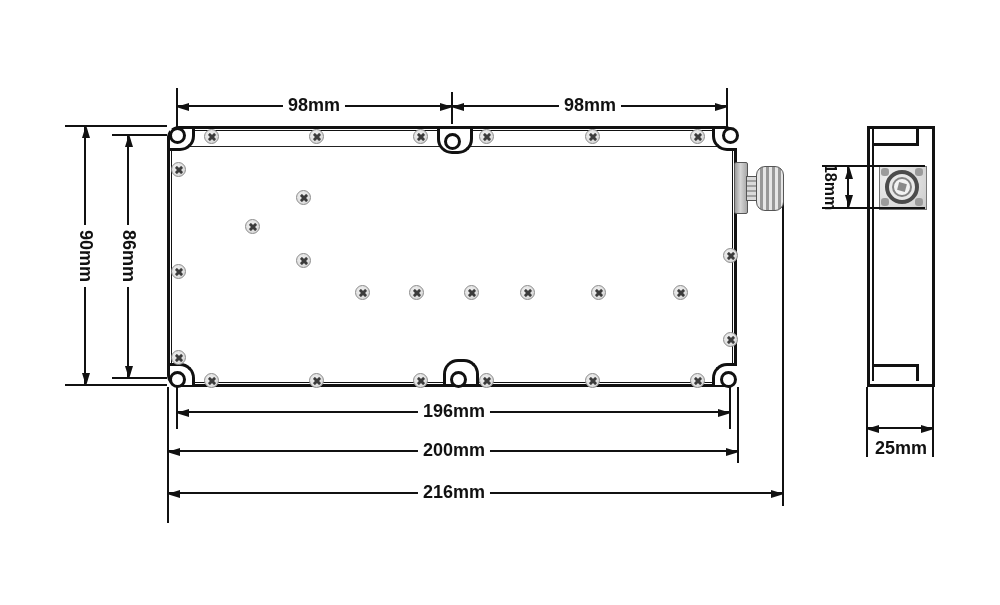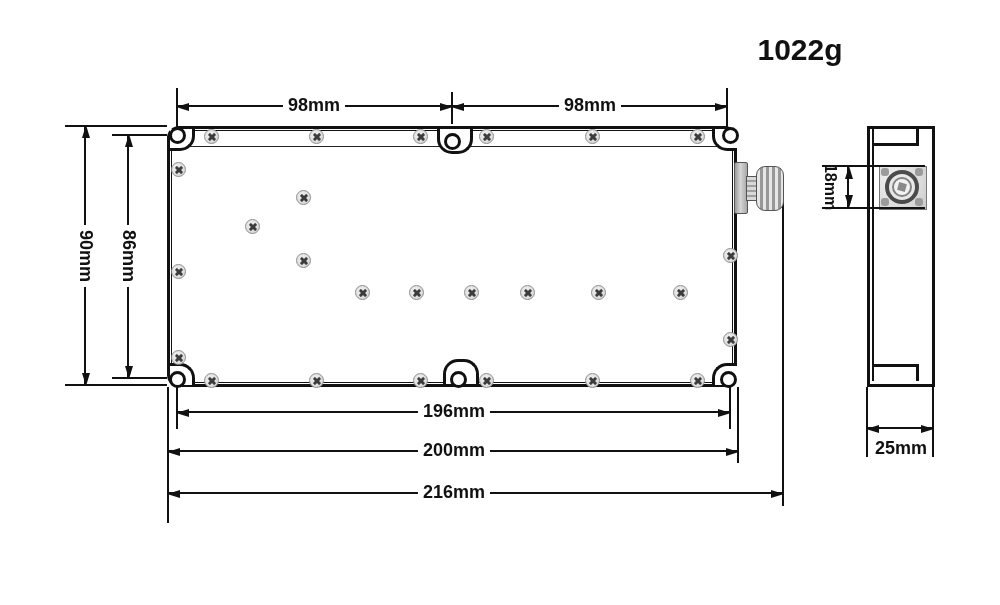--- a/index.html
+++ b/index.html
@@ -39,21 +39,20 @@
   .scr::after{transform:translate(-50%,-50%) rotate(-45deg);}
   
   .ring{position:absolute;width:11px;height:11px;margin:-8px 0 0 -8px;border:3px solid #111;
         border-radius:50%;background:#fff;z-index:4;}
 </style>
 </head>
 <body>
 
 <div id="canvas">
 
-  <div class="abs" style="left:750px;top:33px;width:100px;text-align:center;font-size:30px;font-weight:bold;">1022g</div>
 
   <div>
 
     <div class="abs" style="left:167px;top:126px;width:564px;height:255px;border:3px solid #111;border-radius:12px;background:#fff;z-index:1;"></div>
     <div class="abs" style="left:171px;top:130px;width:560px;height:251px;border:1px solid #111;border-radius:9px;z-index:1;"></div>
     <div class="abs" style="left:172px;top:146px;width:561px;height:0;border-top:1px solid #222;z-index:1;"></div>
 
     <div class="abs" style="left:170px;top:129px;width:22px;height:19px;border-right:3px solid #111;border-bottom:3px solid #111;border-radius:0 0 15px 0;background:#fff;z-index:2;"></div>
     <div class="abs" style="left:712px;top:129px;width:22px;height:19px;border-left:3px solid #111;border-bottom:3px solid #111;border-radius:0 0 0 15px;background:#fff;z-index:2;"></div>
     <div class="abs" style="left:170px;top:363px;width:22px;height:19px;border-right:3px solid #111;border-top:3px solid #111;border-radius:0 15px 0 0;background:#fff;z-index:2;"></div>

